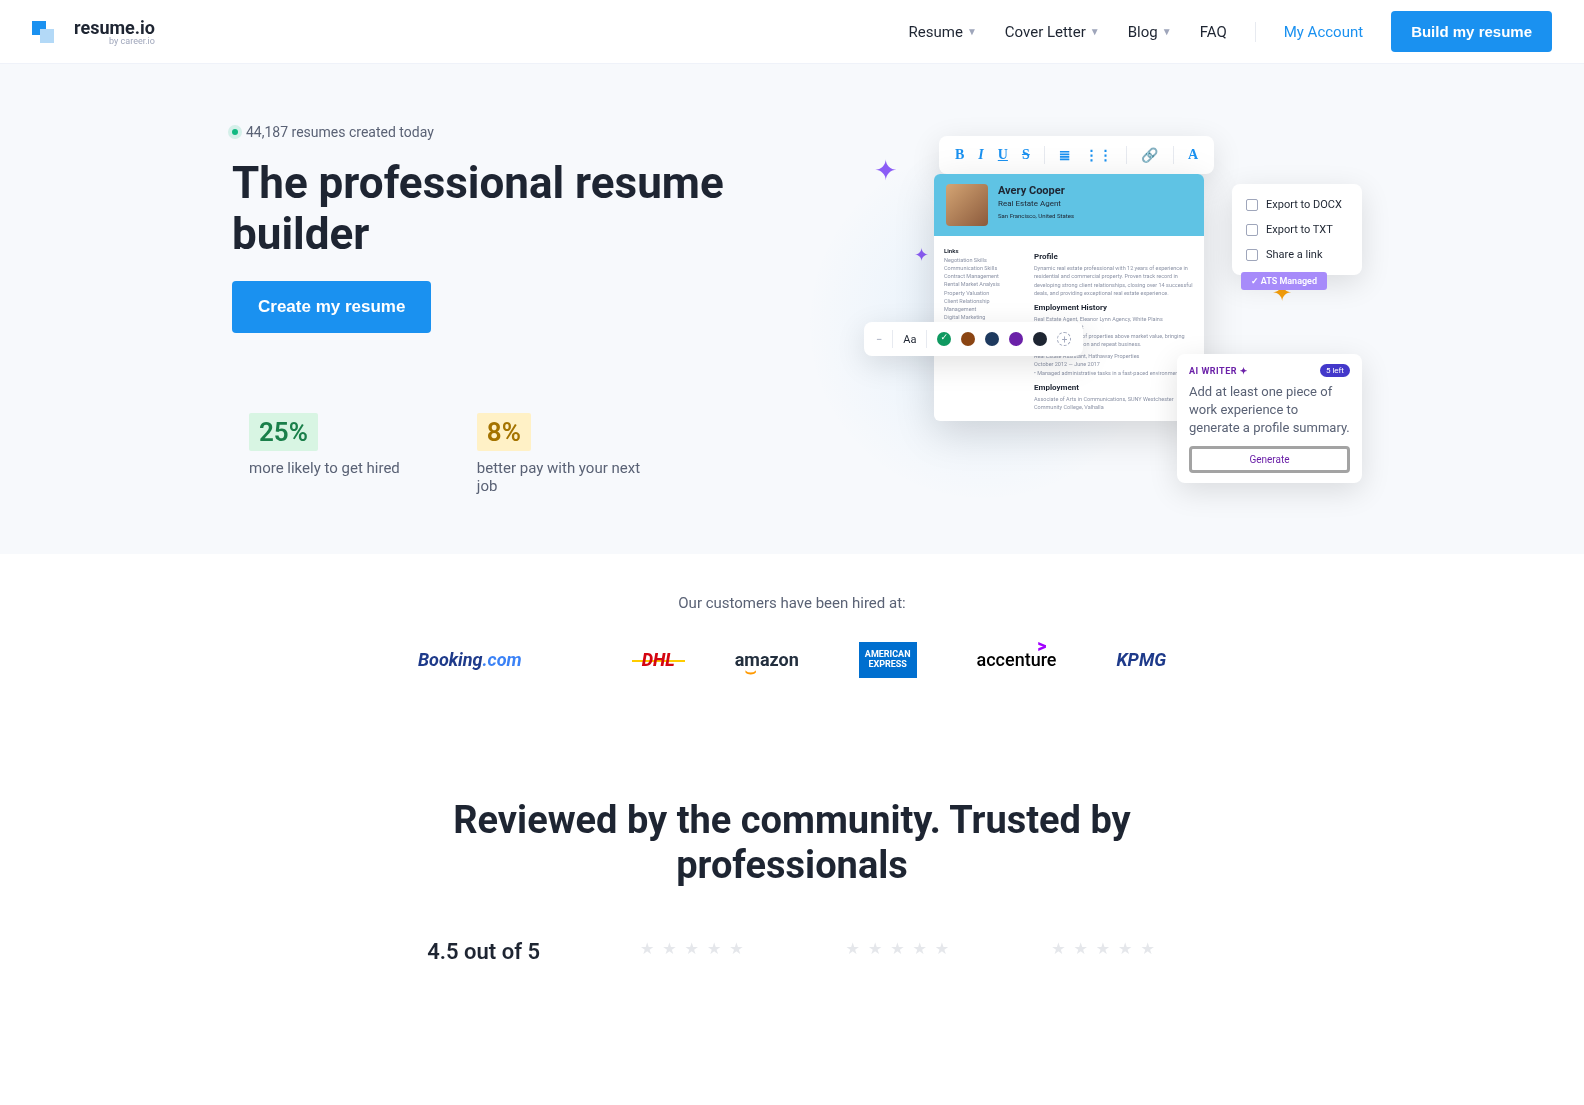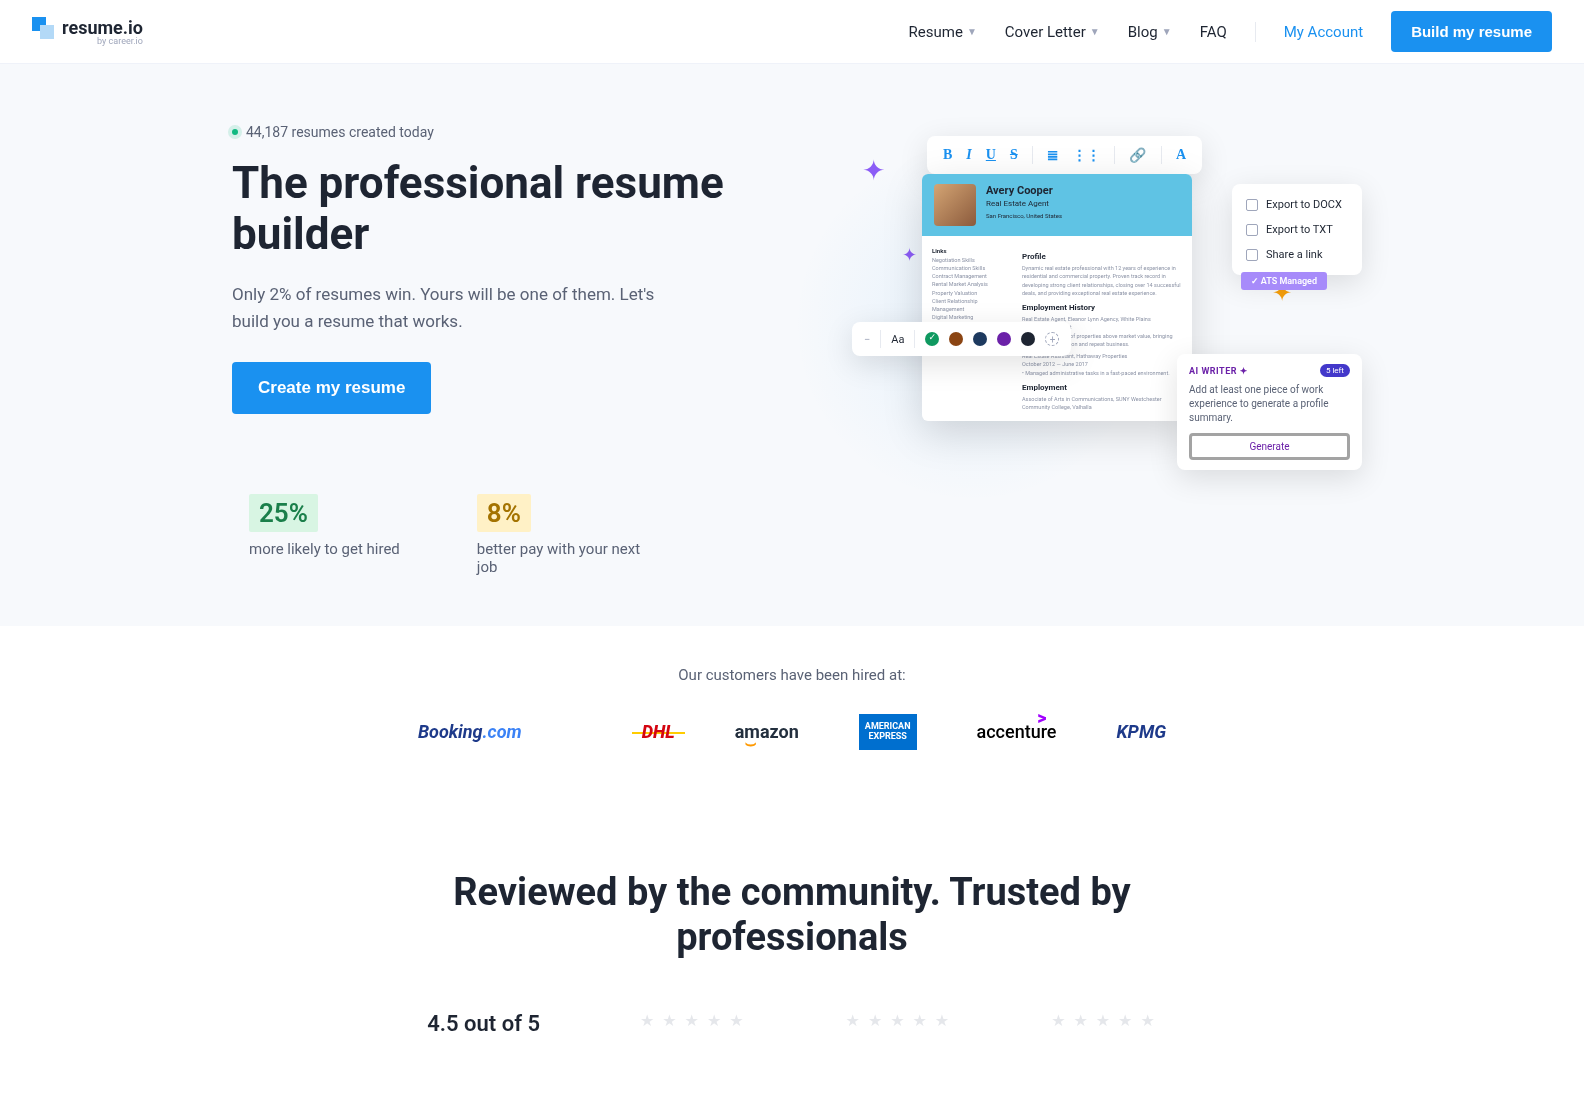--- a/index.html
+++ b/index.html
@@ -1,36 +1,36 @@
 <!DOCTYPE html>
 <html><head>
 <meta charset="utf-8">
 <style>
 * { margin: 0; padding: 0; box-sizing: border-box; }
 body { font-family: -apple-system, BlinkMacSystemFont, 'Segoe UI', Roboto, Helvetica, Arial, sans-serif; background: #fff; color: #1e2532; }
 
 
 .header { height: 64px; display: flex; align-items: center; padding: 0 32px; border-bottom: 1px solid #eff2f9; background: #fff; position: sticky; top: 0; z-index: 100; }
-.logo { display: flex; gap: 8px; }
+.logo { display: flex; align-items: center; gap: 20px; }
 .logo-mark { width: 22px; height: 22px; position: relative; }
 .logo-mark::before { content: ''; position: absolute; width: 14px; height: 14px; background: #1a91f0; top: 0; left: 0; }
 .logo-mark::after { content: ''; position: absolute; width: 14px; height: 14px; background: #b3d9f7; top: 8px; left: 8px; }
 .logo-text { font-weight: 700; font-size: 18px; color: #1e2532; }
 .logo-sub { font-size: 9px; color: #9fa6bb; margin-top: -2px; display: block; text-align: right; }
 .nav { margin-left: auto; display: flex; align-items: center; gap: 28px; }
 .nav-item { color: #1e2532; font-size: 15px; text-decoration: none; cursor: pointer; display: flex; align-items: center; gap: 4px; }
 .chevron { font-size: 10px; color: #9fa6bb; }
 .nav-divider { width: 1px; height: 20px; background: #e7eaf0; }
 .nav-account { color: #1a91f0; font-size: 15px; cursor: pointer; }
 .btn-primary { background: #1a91f0; color: #fff; border: none; border-radius: 4px; padding: 12px 20px; font-size: 15px; font-weight: 600; cursor: pointer; }
 .btn-primary-lg { background: #1a91f0; color: #fff; border: none; border-radius: 4px; padding: 16px 26px; font-size: 17px; font-weight: 600; cursor: pointer; }
 
 
 .hero { background: #f7f9fc; padding: 60px 0 50px; }
-.hero-inner { max-width: 1160px; margin: 0 auto; padding: 0 20px; display: flex; gap: 40px; }
+.hero-inner { max-width: 1160px; margin: 0 auto; padding: 0 20px; display: flex; gap: 52px; }
 .hero-left { flex: 0 0 50%; }
 .counter { font-size: 14px; color: #5a6275; margin-bottom: 18px; display: flex; align-items: center; gap: 8px; }
 .counter-dot { width: 6px; height: 6px; background: #10b981; border-radius: 50%; box-shadow: 0 0 0 4px rgba(16,185,129,0.15); }
 .hero-title { font-size: 44px; font-weight: 700; line-height: 1.15; color: #1e2532; margin-bottom: 22px; }
 .hero-sub { font-size: 17px; color: #5a6275; line-height: 1.55; margin-bottom: 28px; max-width: 440px; }
 .stats { display: flex; gap: 60px; margin-top: 80px; }
 .stat { border-left: 3px solid transparent; padding-left: 14px; }
 .stat-val { font-size: 26px; font-weight: 600; display: inline-block; padding: 4px 10px; border-radius: 2px; }
 .stat-val.green { background: #d8f5e3; color: #1a7f4a; }
 .stat-val.yellow { background: #fff1c6; color: #a47300; }
@@ -73,21 +73,21 @@
 .cd-brown { background: #8b4513; }
 .cd-navy { background: #1e3a5f; }
 .cd-purple { background: #6b21a8; }
 .cd-dark { background: #1e2532; }
 .cd-add { border: 1px dashed #9fa6bb; background: #fff; color: #9fa6bb; display: flex; align-items: center; justify-content: center; font-size: 10px; }
 
 .ai-box { position: absolute; right: -10px; top: 230px; background: #fff; border-radius: 8px; box-shadow: 0 8px 30px rgba(0,0,0,0.12); padding: 10px 12px; width: 185px; }
 .ai-head { display: flex; justify-content: space-between; align-items: center; margin-bottom: 6px; }
 .ai-title { font-size: 9px; font-weight: 700; color: #6b21a8; letter-spacing: 0.5px; }
 .ai-badge { background: #4338ca; color: #fff; font-size: 8px; padding: 2px 6px; border-radius: 8px; }
-.ai-text { font-size: 10px; color: #5a6275; line-height: 1.4; margin-bottom: 8px; }
+.ai-text { font-size: 13px; color: #5a6275; line-height: 1.4; margin-bottom: 8px; }
 .ai-btn { text-align: center; font-size: 10px; color: #6b21a8; padding: 5px; border: 3px solid #a3a3a3; border-radius: 4px; cursor: pointer; }
 
 
 .customers { padding: 40px 20px 60px; text-align: center; }
 .customers-title { font-size: 15px; color: #5a6275; margin-bottom: 30px; }
 .logos { display: flex; justify-content: center; align-items: center; gap: 60px; flex-wrap: wrap; }
 .cust-logo { font-size: 18px; font-weight: 700; }
 .booking { color: #1e3a8a; font-style: italic; }
 .booking .com { color: #3b82f6; }
 .apple { font-size: 30px; }
@@ -144,21 +144,20 @@
 </header>
 
 <section class="hero">
   <div class="hero-inner">
     <div class="hero-left">
       <div class="counter">
         <span class="counter-dot"></span>
         <span>44,187 resumes created today</span>
       </div>
       <h1 class="hero-title">The professional resume builder</h1>
-      <p class="hero-sub">Only 2% of resumes win. Yours will be one of them. Let's build you a resume that works.</p>
       <button class="btn-primary-lg">Create my resume</button>
       <div class="stats">
         <div class="stat">
           <span class="stat-val green">25%</span>
           <div class="stat-desc">more likely to get hired</div>
         </div>
         <div class="stat">
           <span class="stat-val yellow">8%</span>
           <div class="stat-desc">better pay with your next job</div>
         </div>

